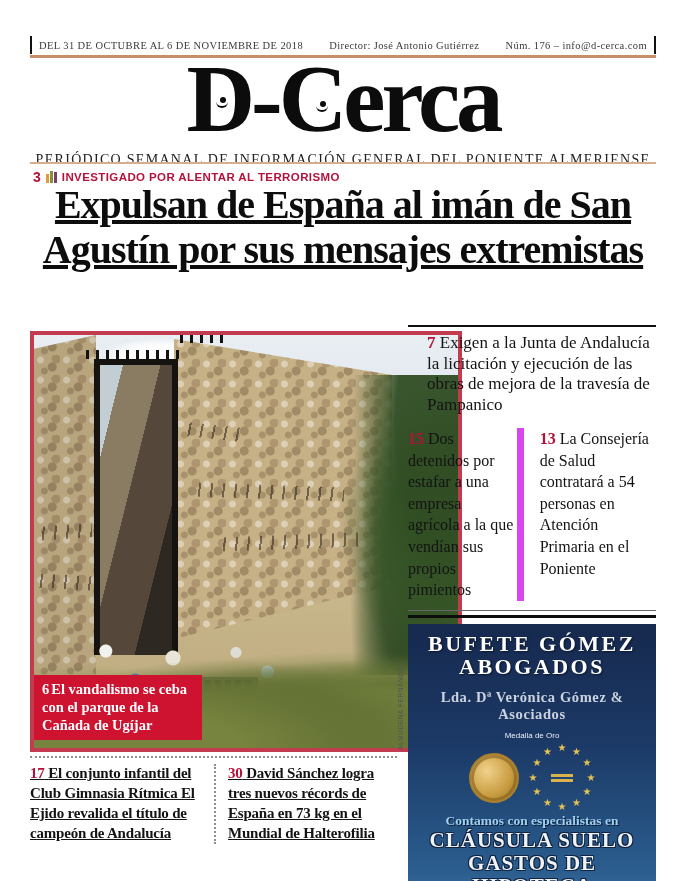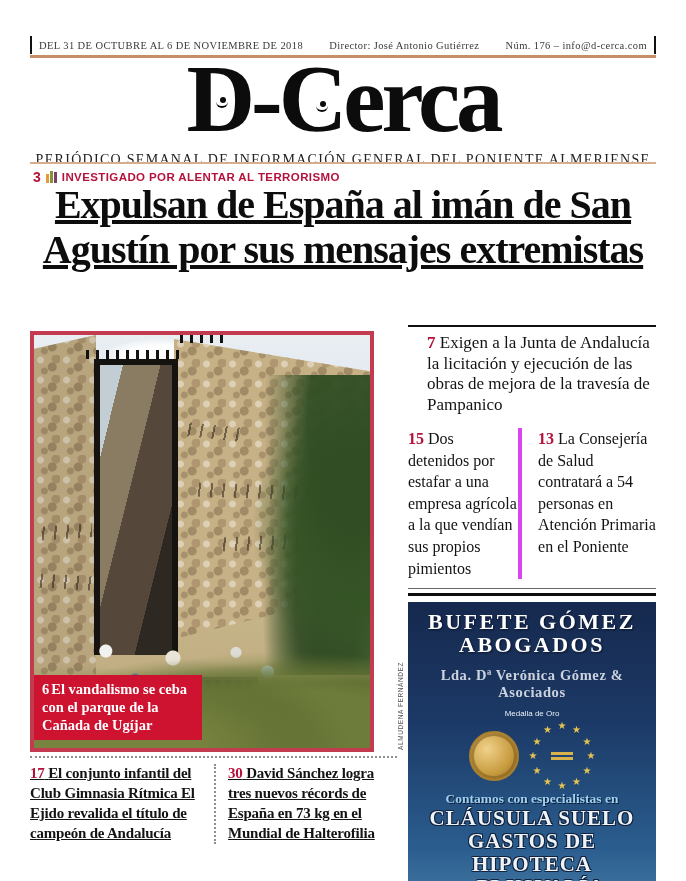--- a/index.html
+++ b/index.html
@@ -40,21 +40,21 @@
   .ktext{font-size:11.5px;letter-spacing:.4px;}
 
   
   .headline{position:absolute;left:30px;top:183px;width:626px;margin:0;text-align:center;
             font-weight:bold;color:#0d0d0d;text-decoration:underline;}
   .hl{display:block;font-size:40px;line-height:1.12;letter-spacing:-1px;}
   .subhead{position:absolute;left:33px;top:281px;width:620px;margin:0;text-align:center;
            font-size:16.5px;line-height:1.28;color:#131313;}
 
   
-  .photo{position:absolute;left:30px;top:331px;width:344px;height:421px;
+  .photo{position:absolute;left:30px;top:331px;width:432px;height:421px;
          border:4px solid #c23b4e;box-sizing:border-box;overflow:hidden;background:#fef9c3;}
   .ph-sky{position:absolute;inset:0;background:linear-gradient(#e9eef3 0%,#ccd7df 60%,#c3cfd8 100%);}
   .cloud{position:absolute;border-radius:50%;background:radial-gradient(ellipse,rgba(255,255,255,.95) 0 45%,rgba(255,255,255,0) 75%);}
   .cloud1{left:70px;top:4px;width:110px;height:36px;}
   .cloud2{left:150px;top:20px;width:90px;height:30px;}
   .ph-ground{position:absolute;left:0;top:252px;width:100%;height:165px;
              background:linear-gradient(#c9b78d,#b9a678);}
   .stone{background-color:#c6b086;
          background-image:
           radial-gradient(circle at 25% 25%, rgba(255,255,255,.4) 0 3px, transparent 4px),
@@ -112,21 +112,21 @@
 
   
   .rightcol{position:absolute;left:408px;top:325px;width:248px;}
   .black-rule{height:2px;background:#111;}
   .teaser{margin:0;color:#131313;}
   .tnum{font-weight:bold;color:#b5123b;}
   .t-lg{margin-top:6px;font-size:17px;line-height:1.22;margin-left:19px;}
   .trow{display:flex;margin-top:12px;}
   .t-sm{font-size:16px;line-height:1.35;}
   .t-sm1{width:112px;}
-  .t-sm2{width:120px;border-left:4px solid #d946ef;padding-left:16px;}
+  .t-sm2{width:120px;border-left:7px solid #d946ef;padding-left:16px;}
   .thin-rule{margin-top:9px;height:1px;background:#666;}
   .thick-rule{margin-top:4px;height:3px;background:#0d0d0d;}
 
   
   .ad{margin-top:6px;width:248px;height:350px;box-sizing:border-box;overflow:hidden;
       text-align:center;color:#fff;padding-top:8px;
       background:linear-gradient(180deg,#16294e 0%,#1c3a67 35%,#2a5d8e 70%,#5a8fb4 100%);}
   .ad-firm{font-weight:bold;font-size:22px;letter-spacing:2.5px;line-height:1.05;
            text-shadow:1px 1px 2px #0a142b;}
   .ad-lawyer{margin-top:11px;font-weight:bold;font-size:14.5px;letter-spacing:.6px;color:#ccd3df;}

